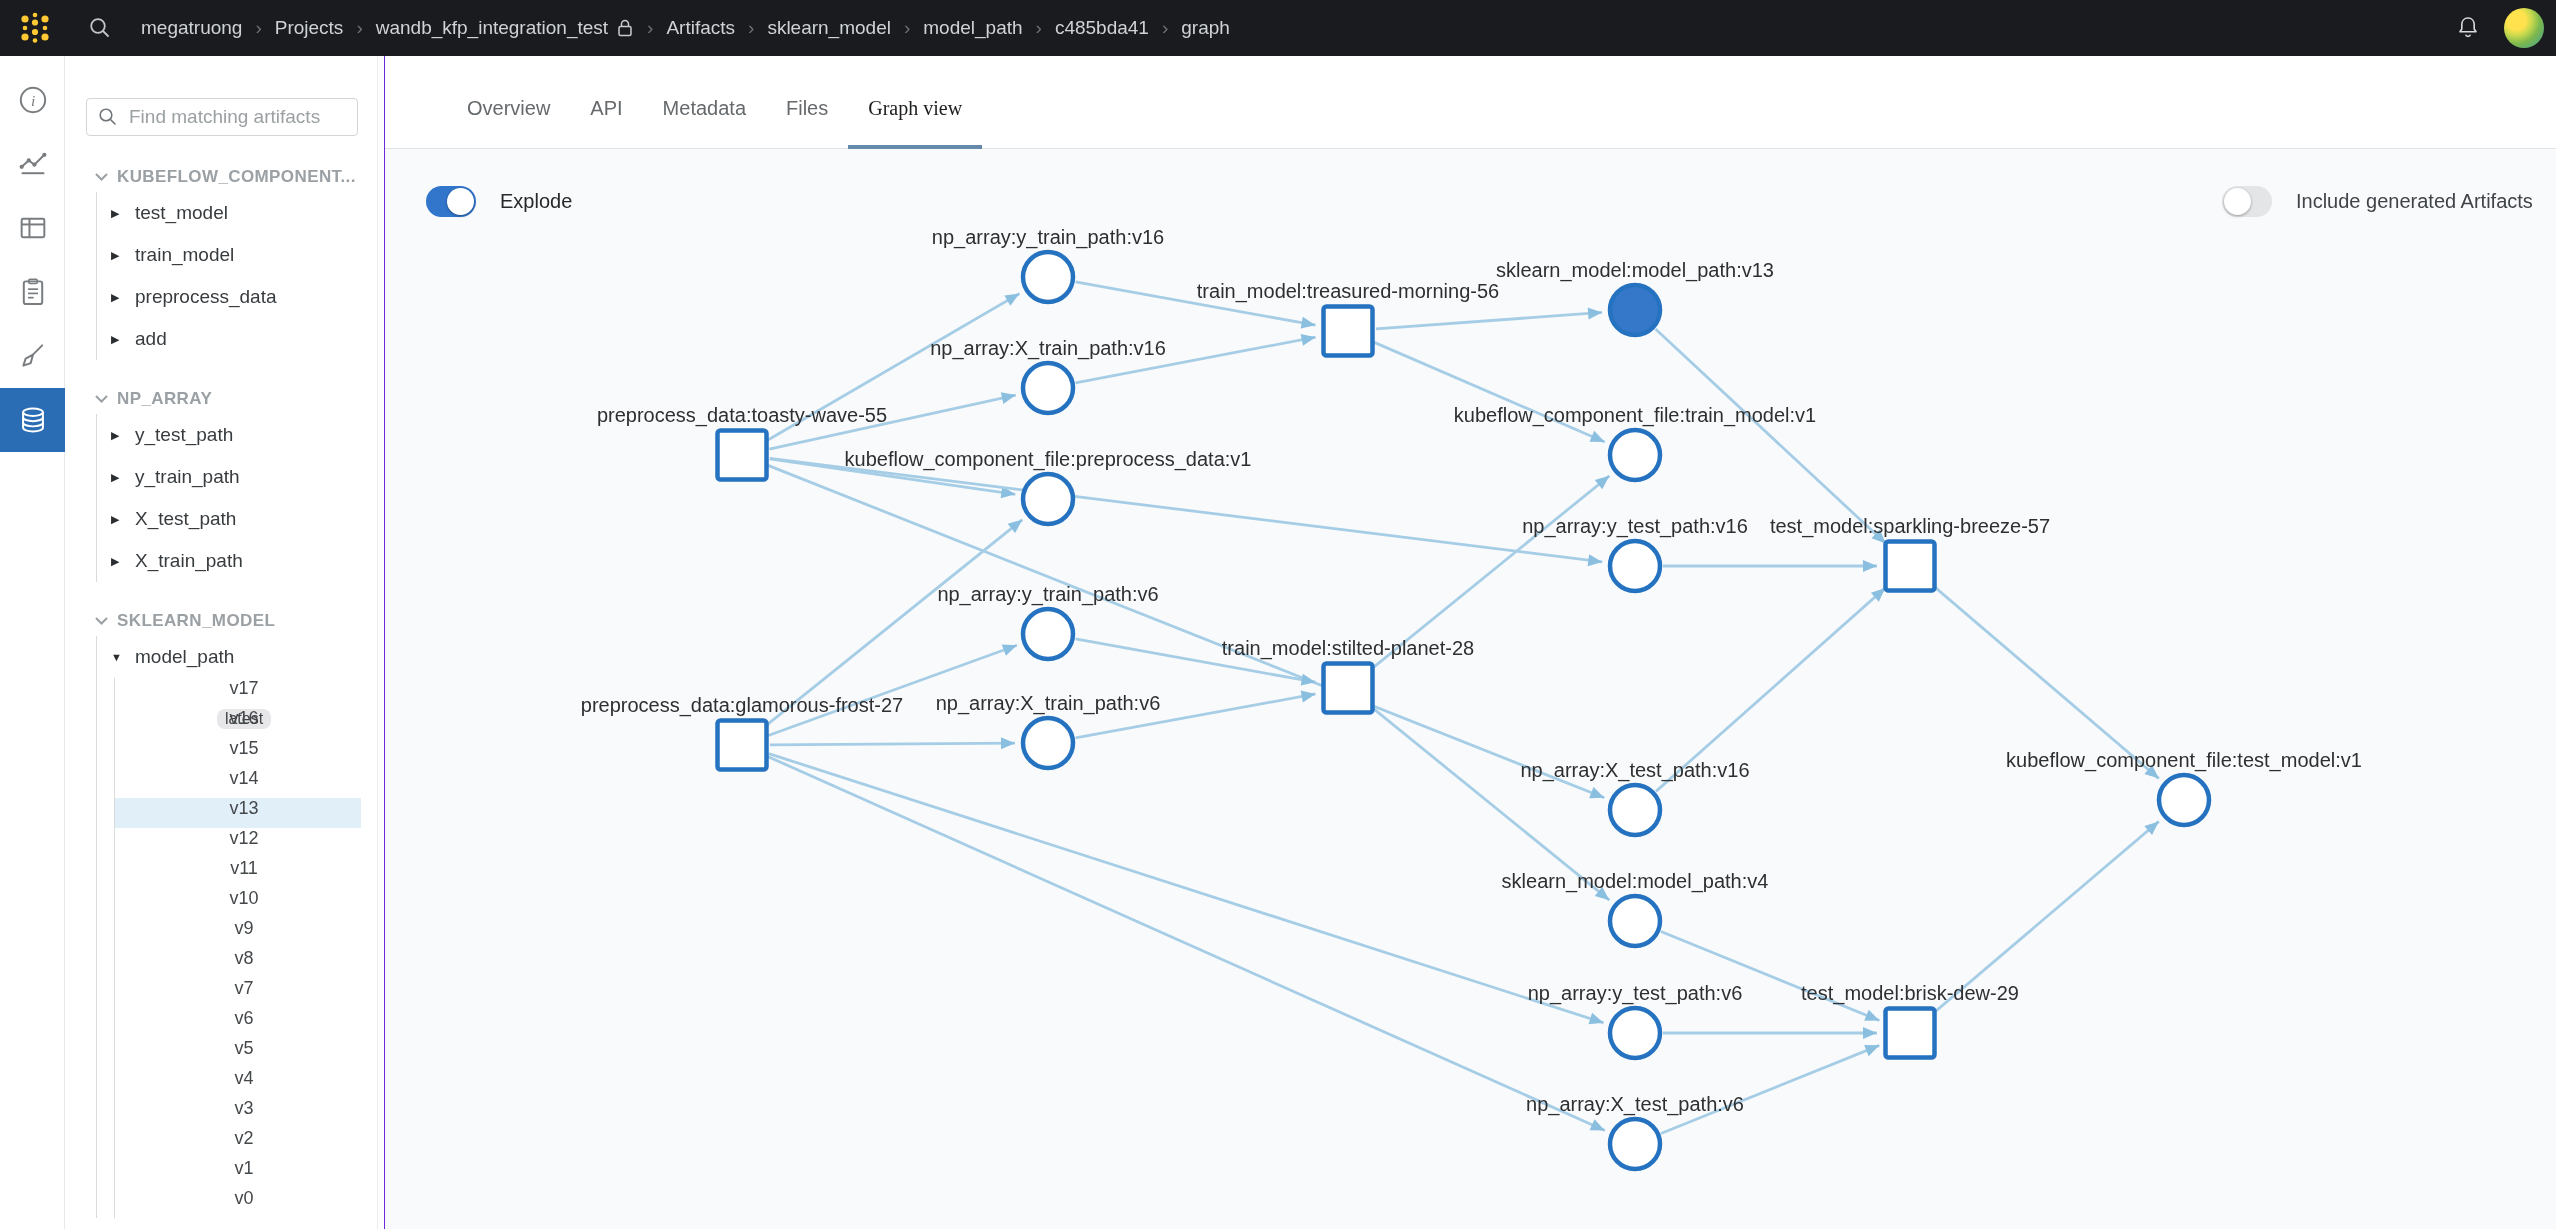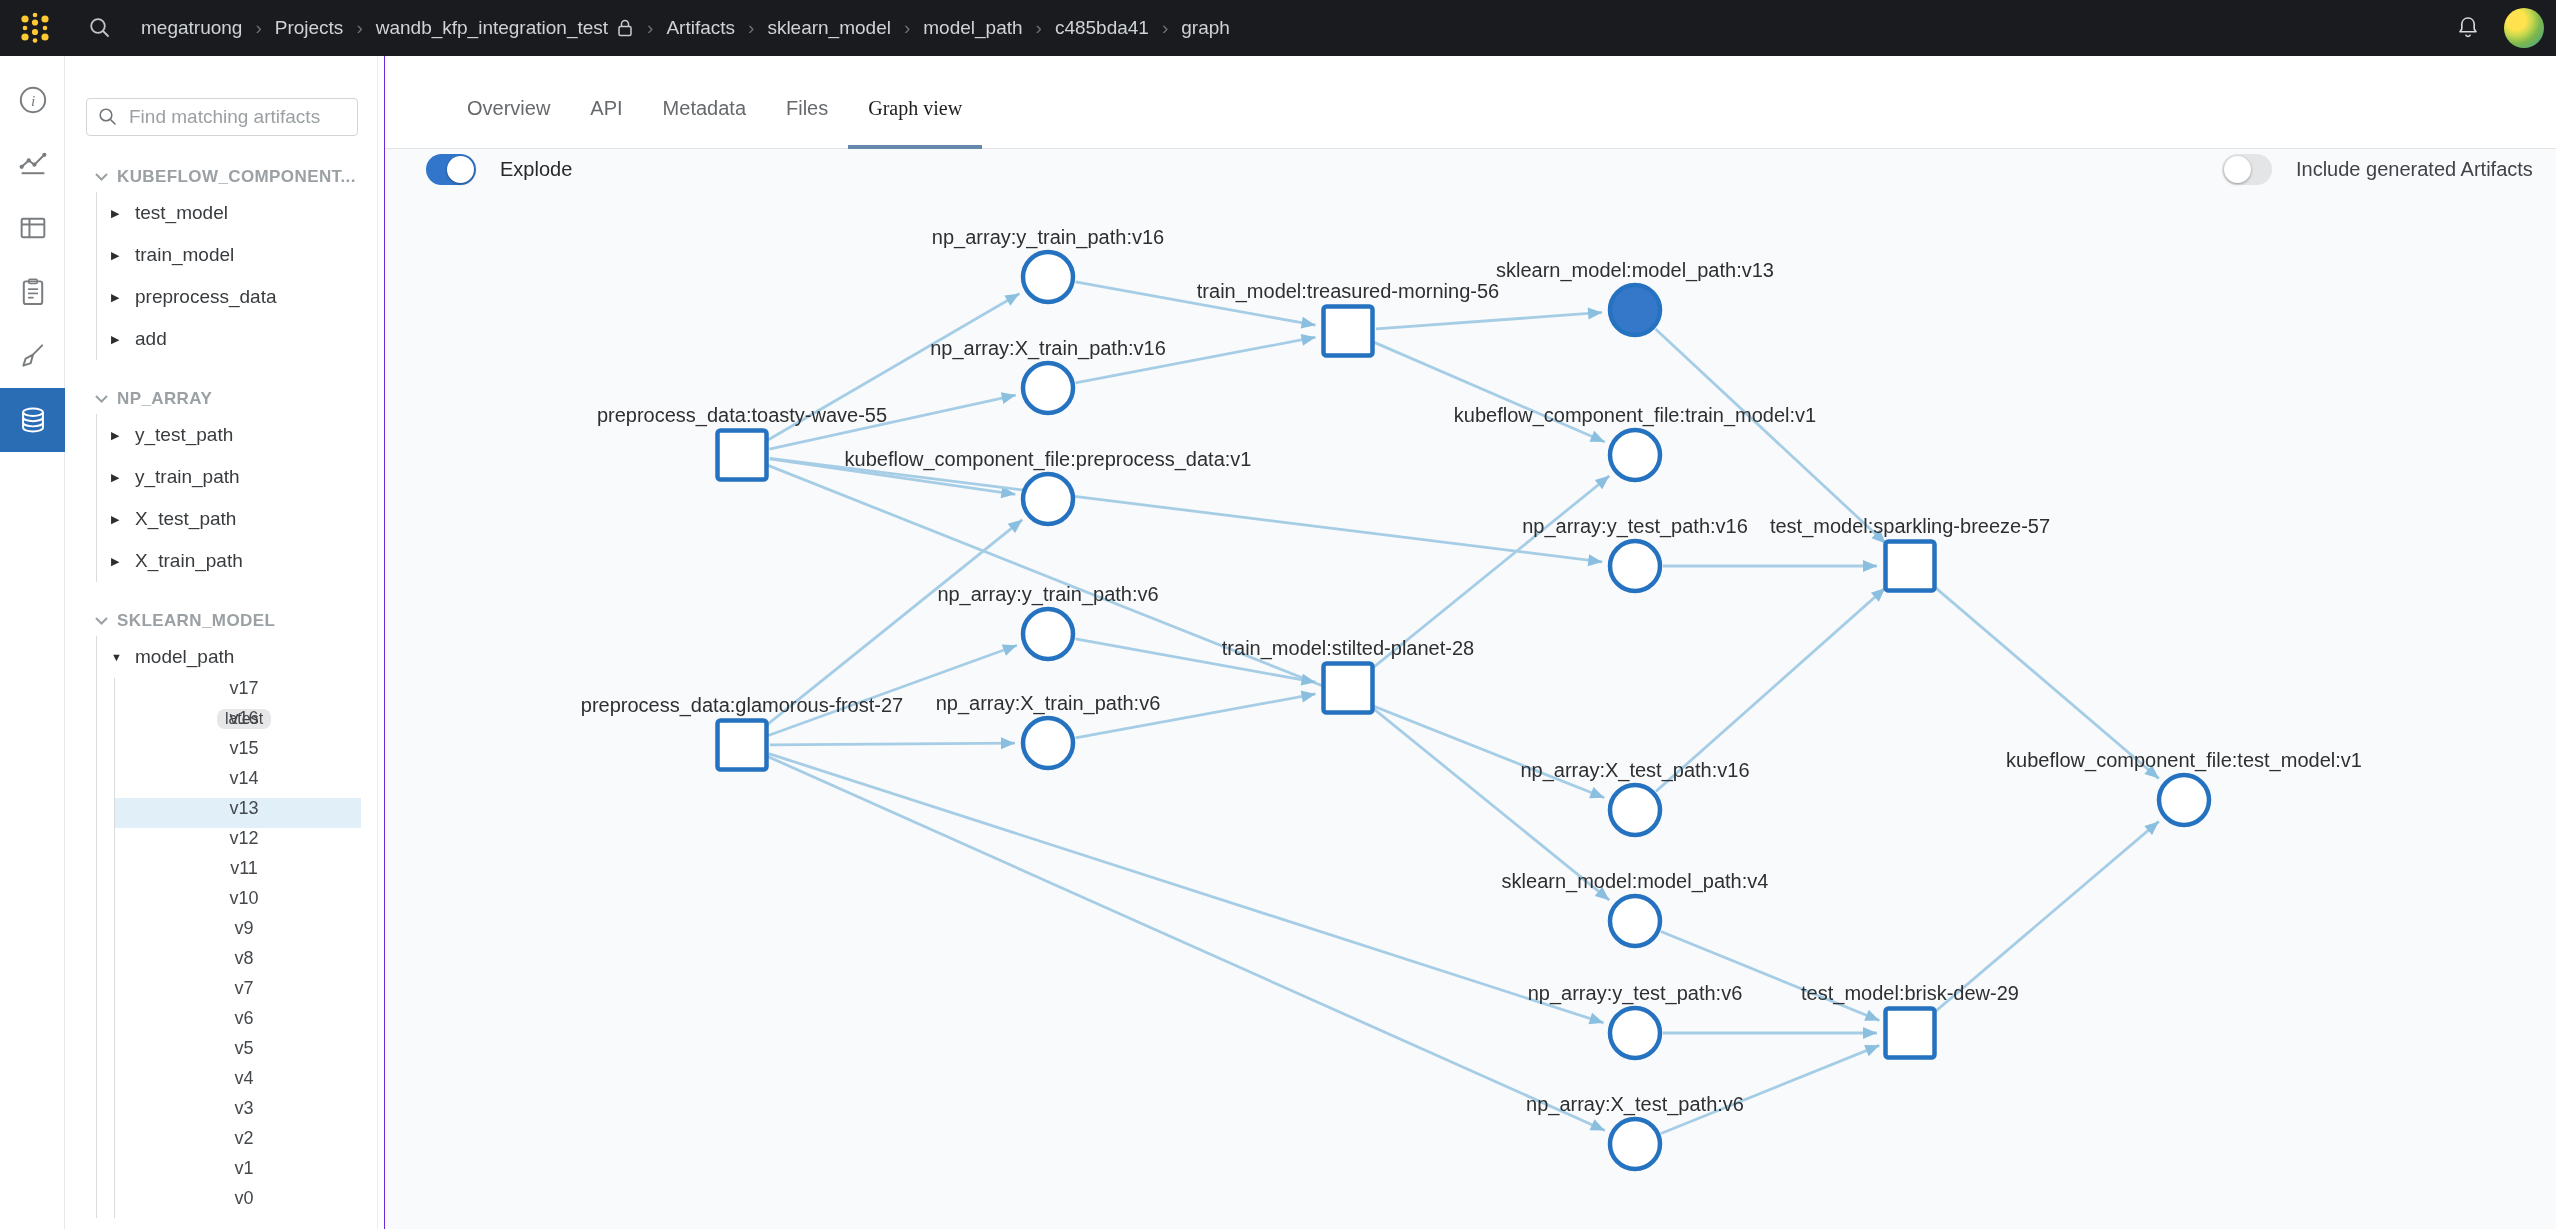--- a/index.html
+++ b/index.html
@@ -53,21 +53,21 @@
 
   
   .main { position:absolute; left:385px; top:56px; right:0; bottom:0; }
   .tabbar { position:absolute; left:0; top:0; right:0; height:93px; background:#ffffff;
             border-bottom:1px solid #e0e2e4; display:flex; align-items:flex-end; padding-left:62px; gap:0; }
   .tab { font-size:20px; color:#666a6d; padding:0 20px 28px 20px; cursor:pointer; position:relative; }
   .tab.active { color:#1b1d1f;font-family:Liberation Serif, serif; }
   .tab.active::after { content:""; position:absolute; left:0; right:0; bottom:-1px; height:4px; background:#6589ab; }
   .canvas { position:absolute; left:0; top:93px; right:0; bottom:0; background:#f9fafb; }
 
-  .toggle-row { position:absolute; display:flex; align-items:center; gap:24px; }
+  .toggle-row { position:absolute; display:flex; align-items:center; gap:24px;margin-top:32px; }
   .toggle { width:50px; height:31px; border-radius:16px; position:relative; cursor:pointer; flex:0 0 auto; }
   .toggle.on { background:#3276cc; }
   .toggle.off { background:#e3e5e7; }
   .knob { position:absolute; top:2px; width:27px; height:27px; border-radius:50%; background:#ffffff;
           box-shadow:0 1px 3px rgba(0,0,0,.35); }
   .toggle.on .knob { left:21px; }
   .toggle.off .knob { left:2px; }
   .toggle-label { font-size:20px; color:#27292b; }
 
   #graph-svg { position:absolute; left:0; top:0; }

